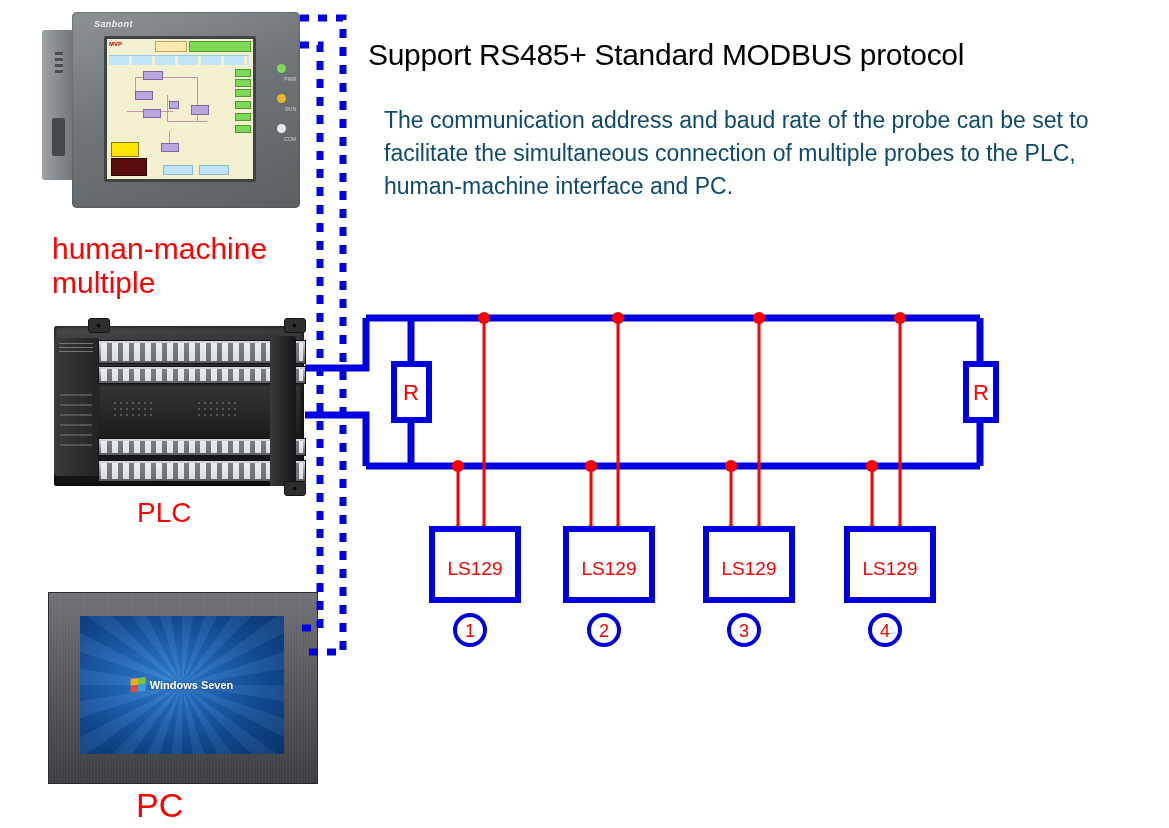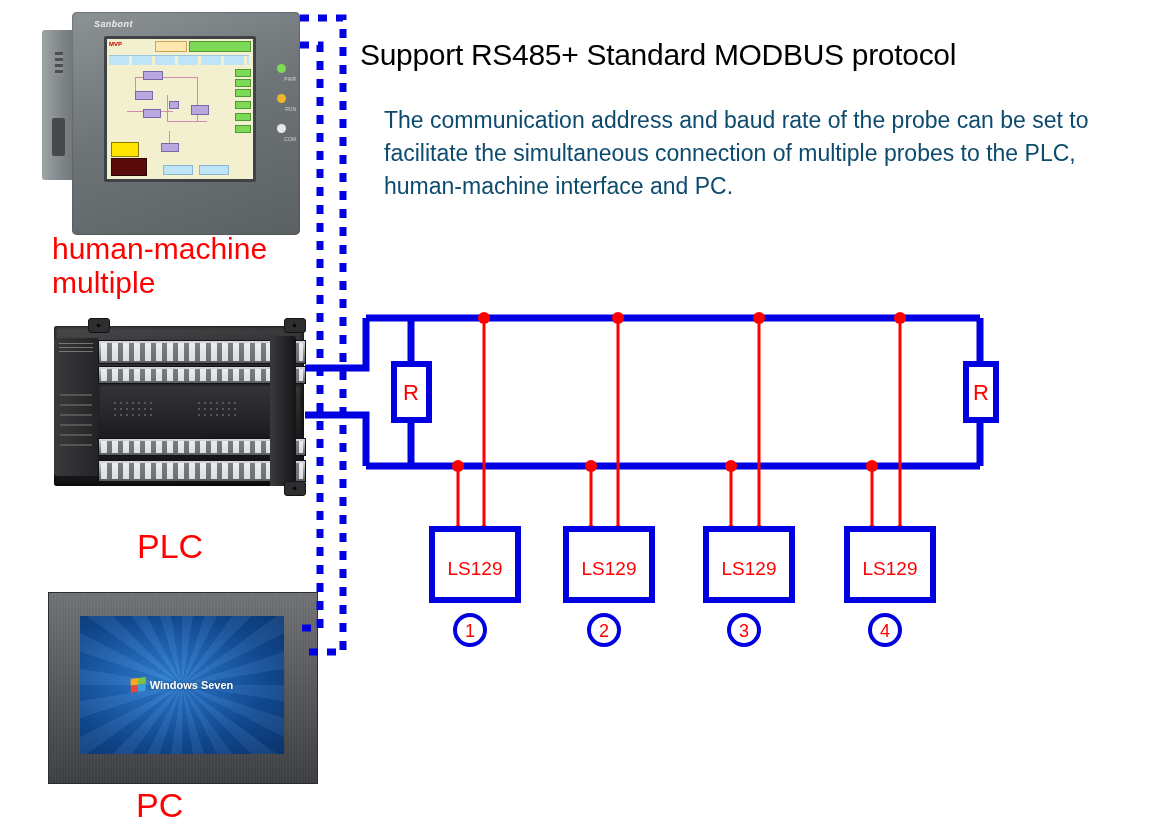--- a/index.html
+++ b/index.html
@@ -12,39 +12,39 @@
     width: 1169px;
     height: 828px;
     background: #ffffff;
     overflow: hidden;
     font-family: "Liberation Sans", sans-serif;
   }
   .abs { position: absolute; }
 
   
   #title {
-    left: 360px; top: 38px; width: 700px;
+    left: 368px; top: 38px; width: 700px;
     font-size: 30px;
     color: #000000;
     letter-spacing: -0.3px;
     white-space: nowrap;
   }
   #body-text {
     left: 384px; top: 104px; width: 770px;
     font-size: 23px;
     line-height: 33px;
     color: #0c4a6e;
   }
   .red-label {
     color: #ff0000;
     line-height: 1.12;
     white-space: pre-line;
   }
   #label-hmi { left: 52px; top: 232px; font-size: 30px; width: 270px; }
-  #label-plc { left: 137px; top: 497px; font-size: 34px; margin-top: 30px; }
+  #label-plc { left: 137px; top: 497px; font-size: 28px; }
   #label-pc  { left: 136px; top: 786px; font-size: 34px; }
 
   
   
   #hmi {
     left: 42px; top: 8px; width: 272px; height: 205px;
   }
   #hmi .side {
     position: absolute; left: 0; top: 22px; width: 36px; height: 150px;
     background: linear-gradient(90deg, #9ea3a6, #7d8286 60%, #6d7275);
@@ -52,21 +52,21 @@
   }
   #hmi .side .vent {
     position: absolute; left: 13px; top: 22px; width: 8px; height: 22px;
     background: repeating-linear-gradient(180deg,#4b4f52 0 3px,#8d9295 3px 6px);
   }
   #hmi .side .port {
     position: absolute; left: 10px; top: 88px; width: 13px; height: 38px;
     background: #45494c; border-radius: 2px;
   }
   #hmi .bezel {
-    position: absolute; left: 30px; top: 4px; width: 228px; height: 223px;
+    position: absolute; left: 30px; top: 4px; width: 228px; height: 196px;
     background: linear-gradient(160deg,#8d9295 0%,#6f7478 45%,#5b6063 100%);
     border-radius: 5px;
     box-shadow: inset 0 0 2px #3c4042;
   }
   #hmi .brand {
     position: absolute; left: 22px; top: 7px;
     font-size: 9px; font-style: italic; font-weight: bold; color: #e9eef2;
     letter-spacing: 0.4px;
   }
   #hmi .screen-frame {

